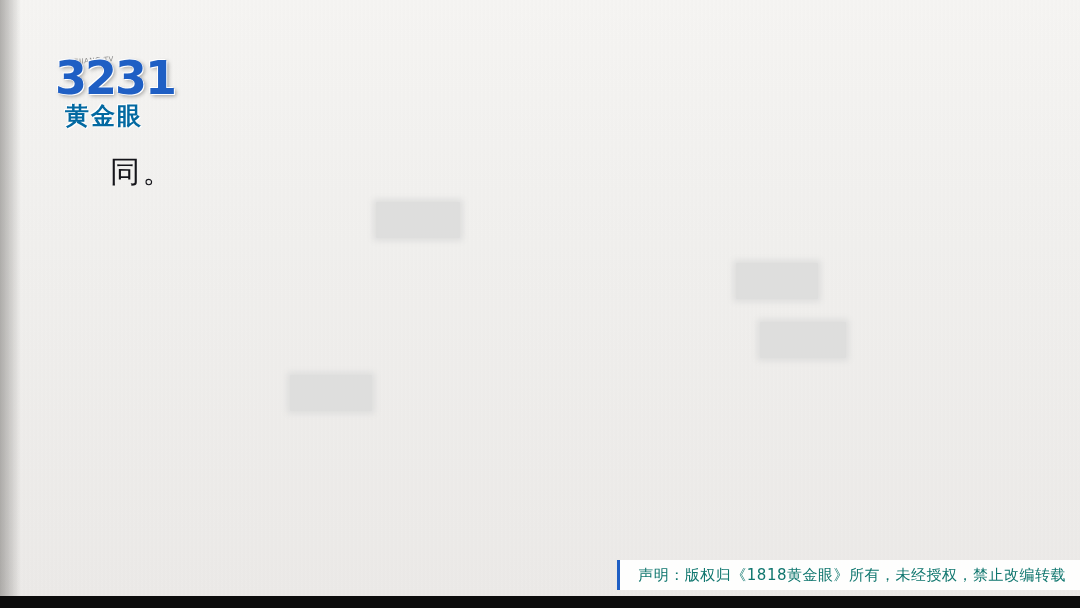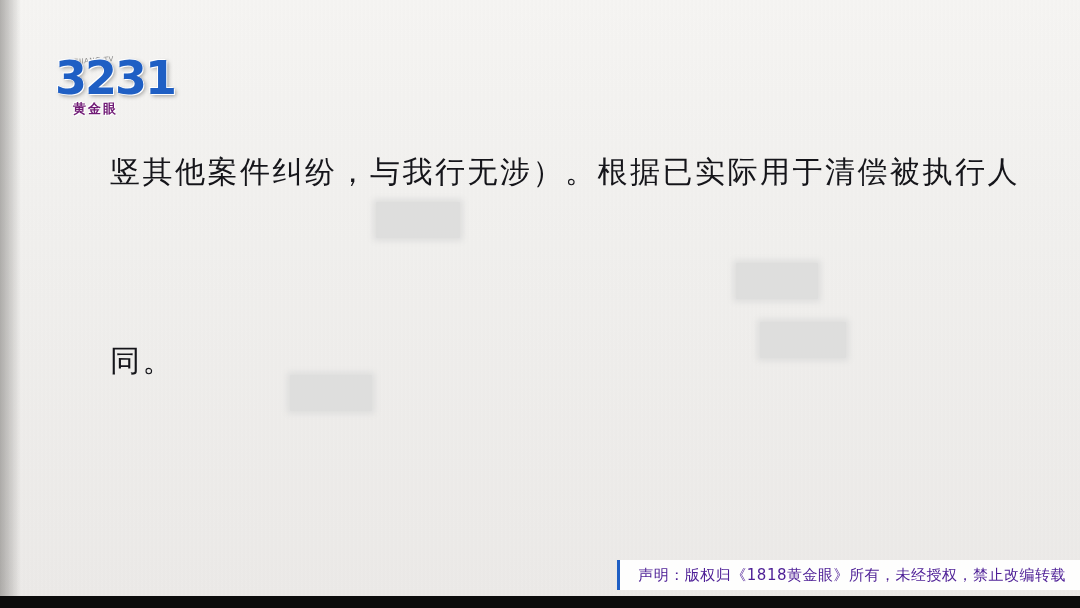--- a/index.html
+++ b/index.html
@@ -91,27 +91,27 @@
     line-height: 46px;
     letter-spacing: -2px;
     color: #1f5fc4;
     text-shadow:
       1px 1px 0 #ffffff,
       -1px -1px 0 #ffffff,
       2px 2px 4px rgba(0,0,0,0.35);
   }
   .logo-sub {
     position: absolute;
-    left: 18px;
+    left: 10px;
     top: 45px;
     font-family: "DejaVu Sans", "Liberation Sans", sans-serif;
     font-weight: bold;
-    font-size: 13px;
+    font-size: 24px;
     letter-spacing: 2px;
-    color: #701a75;
+    color: #0369a1;
     text-shadow:
       1px 1px 0 #ffffff,
       -1px -1px 0 #ffffff,
       0 0 3px rgba(255,255,255,0.9);
   }
   .logo-tag {
     position: absolute;
     left: 8px;
     top: 2px;
     font-family: "DejaVu Sans", "Liberation Sans", sans-serif;
@@ -131,21 +131,21 @@
     display: flex;
     align-items: center;
     padding: 0 14px 0 18px;
     background: rgba(255,255,255,0.92);
     border-left: 3px solid #1f5fc4;
     z-index: 6;
   }
   #copyright-bar .txt {
     font-family: "DejaVu Sans", "Liberation Sans", sans-serif;
     font-size: 15px;
-    color: #4c1d95;
+    color: #0f766e;
     letter-spacing: 0.5px;
     white-space: nowrap;
   }
 
   
   .letterbox-bottom {
     position: absolute;
     left: 0;
     bottom: 0;
     width: 1080px;
@@ -156,21 +156,20 @@
 </style>
 </head>
 <body>
 
 <div id="stage">
 
   <div id="paper"></div>
   <div class="scan-edge"></div>
 
   <div class="doc-body">
-    <span class="doc-line">竖其他案件纠纷，与我行无涉）。根据已实际用于清偿被执行人</span>
     <span class="doc-line">同。</span>
     
     
     
     
     
     
   </div>
 
   <div class="redact" style="left:376px;top:202px;width:84px;height:36px;"></div>

